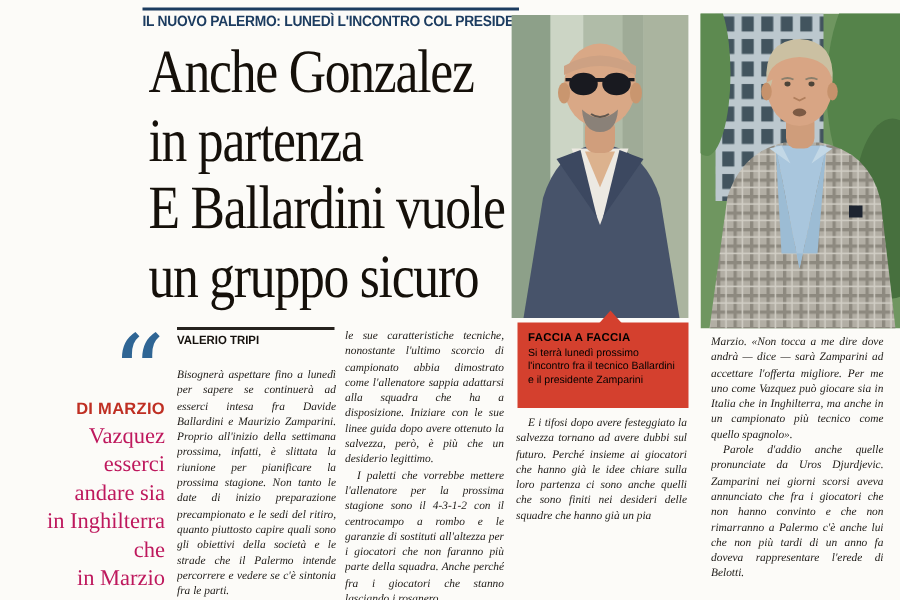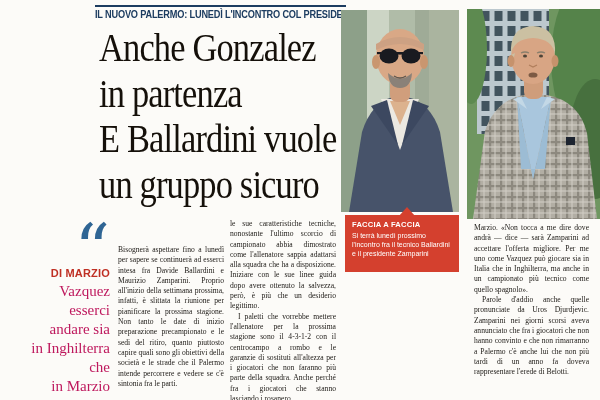--- a/index.html
+++ b/index.html
@@ -29,35 +29,35 @@
   
   .byline{position:absolute;left:118px;top:218px;width:105px;}
   .byline-rule{height:2px;background:#26221e;}
   .byline-author{margin-top:2px;font-family:"Liberation Sans",sans-serif;font-weight:bold;
                  font-size:8px;color:#15110d;transform:scaleX(.95);transform-origin:left top;
                  white-space:nowrap;}
 
   
   .bodycol{position:absolute;font-size:7.6px;line-height:10.3px;text-align:justify;
            color:#1c1915;overflow:hidden;}
-  .bodycol p{margin:0;}
+  .bodycol p{margin:0;font-style:italic;}
   .bodycol p.indent{text-indent:8px;}
   .col1{left:118px;top:245px;width:106px;height:155px;}
   .col2{left:230px;top:219px;width:106px;height:181px;}
   .col3{left:344px;top:277px;width:114px;height:123px;}
   .col4{left:462px;top:223px;width:115px;height:177px;margin-left:12px;}
 
   
   .photo{position:absolute;display:block;}
   .photo-left{left:341px;top:10px;width:118px;height:202px;}
   .photo-right{left:467px;top:9px;width:133px;height:210px;}
 
   
   .caption{position:absolute;left:345px;top:215px;width:114px;height:57px;background:#d4402e;
-           box-sizing:border-box;padding:5px 7px 4px;color:#ffffff;}
+           box-sizing:border-box;padding:5px 7px 4px;color:#000000;}
   .caption-pointer{position:absolute;top:-8px;left:54px;width:0;height:0;
                    border-left:8px solid transparent;border-right:8px solid transparent;
                    border-bottom:9px solid #d4402e;}
   .caption-title{font-family:"Liberation Sans",sans-serif;font-weight:bold;font-size:7.6px;
                  letter-spacing:.2px;margin-bottom:2px;}
   .caption-line{font-family:"Liberation Sans",sans-serif;font-size:7px;line-height:9px;}
 </style>
 </head>
 <body>
 
@@ -81,29 +81,34 @@
     <div class="quote-text">
       <div>Vazquez</div>
       <div>esserci</div>
       <div>andare sia</div>
       <div>in Inghilterra</div>
       <div>che</div>
       <div>in Marzio</div>
     </div>
   </div>
 
+  <div class="byline">
+    <div class="byline-rule"></div>
+    <div class="byline-author">VALERIO TRIPI</div>
+  </div>
 
   <div class="bodycol col1">
     <p>Bisognerà aspettare fino a lunedì per sapere se continuerà ad esserci intesa fra Davide Ballardini e Maurizio Zamparini. Proprio all'inizio della settimana prossima, infatti, è slittata la riunione per pianificare la prossima stagione. Non tanto le date di inizio preparazione precampionato e le sedi del ritiro, quanto piuttosto capire quali sono gli obiettivi della società e le strade che il Palermo intende percorrere e vedere se c'è sintonia fra le parti.</p>
   </div>
   <div class="bodycol col2">
     <p>le sue caratteristiche tecniche, nonostante l'ultimo scorcio di campionato abbia dimostrato come l'allenatore sappia adattarsi alla squadra che ha a disposizione. Iniziare con le sue linee guida dopo avere ottenuto la salvezza, però, è più che un desiderio legittimo.</p>
     <p class="indent">I paletti che vorrebbe mettere l'allenatore per la prossima stagione sono il 4-3-1-2 con il centrocampo a rombo e le garanzie di sostituti all'altezza per i giocatori che non faranno più parte della squadra. Anche perché fra i giocatori che stanno lasciando i rosanero</p>
   </div>
   <div class="bodycol col3">
+    <p class="indent">E i tifosi dopo avere festeggiato la salvezza tornano ad avere dubbi sul futuro. Perché insieme ai giocatori che hanno già le idee chiare sulla loro partenza ci sono anche quelli che sono finiti nei desideri delle squadre che hanno già un pia</p>
   </div>
   <div class="bodycol col4">
     <p>Marzio. «Non tocca a me dire dove andrà — dice — sarà Zamparini ad accettare l'offerta migliore. Per me uno come Vazquez può giocare sia in Italia che in Inghilterra, ma anche in un campionato più tecnico come quello spagnolo».</p>
     <p class="indent">Parole d'addio anche quelle pronunciate da Uros Djurdjevic. Zamparini nei giorni scorsi aveva annunciato che fra i giocatori che non hanno convinto e che non rimarranno a Palermo c'è anche lui che non più tardi di un anno fa doveva rappresentare l'erede di Belotti.</p>
   </div>
 
   <svg class="photo photo-left" viewBox="0 0 118 202" aria-hidden="true">
     <rect width="118" height="202" fill="#b4c0ae"></rect>
     <rect x="0" width="26" height="202" fill="#8da089"></rect>
     <rect x="26" width="22" height="202" fill="#ccd5c5"></rect>

